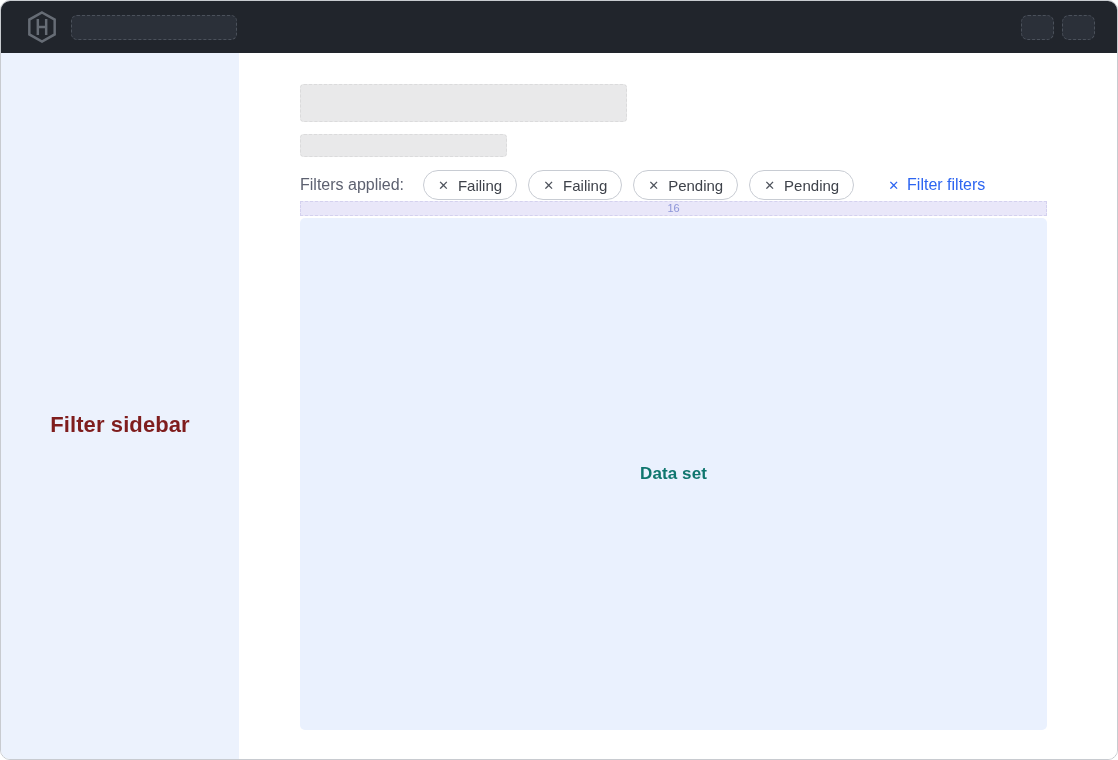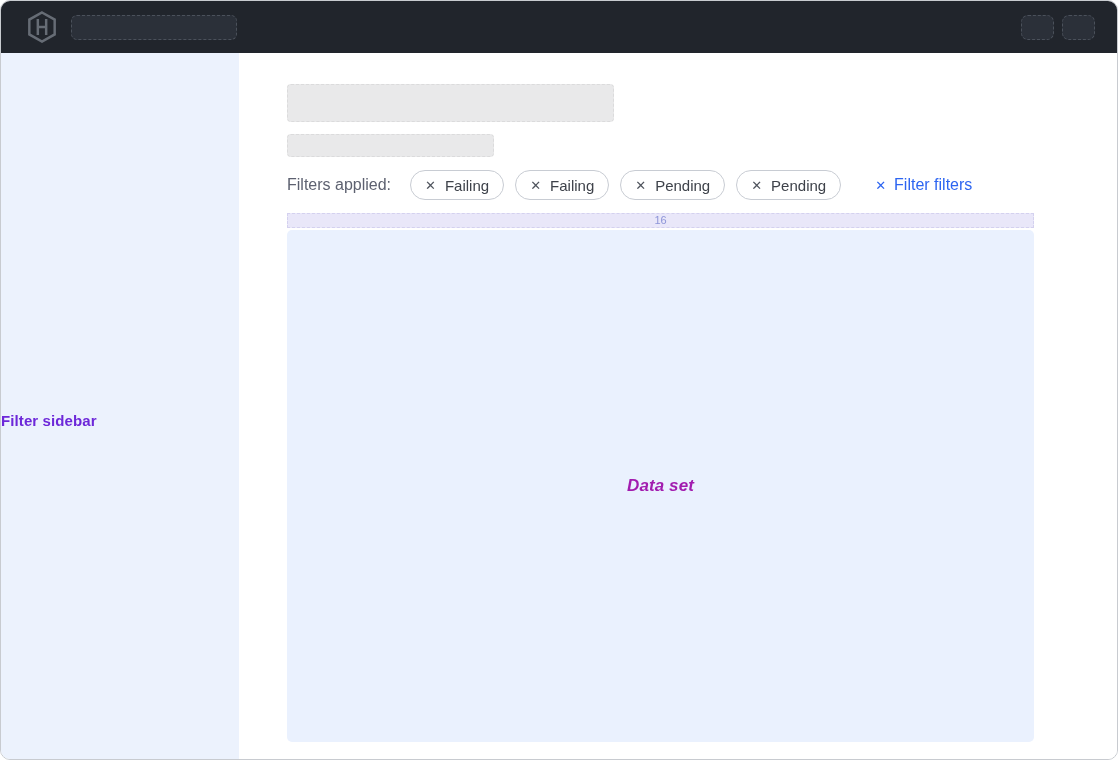--- a/index.html
+++ b/index.html
@@ -35,26 +35,27 @@
   }
   
   .body-row { flex: 1; display: flex; min-height: 0; }
   .sidebar {
     flex: 0 0 238px; width: 238px;
     background: #ecf2fd;
     position: relative;
   }
   .sidebar-label {
     position: absolute; top: 359px; left: 0; width: 100%;
-    color: #6d28d9; font-size: 15px; font-weight: 700;
+    text-align: center;
+    color: #7f1d1d; font-size: 22px; font-weight: 700;
     letter-spacing: 0.1px;
   }
   .main {
     flex: 1; background: #ffffff;
-    padding: 31px 0 0 48px;
+    padding: 31px 0 0 61px;
   }
   .ph-bar { background: #e9e9ea; border: 1px dashed rgba(0,0,0,0.06); border-radius: 4px; }
   .ph-bar-1 { width: 327px; height: 38px; }
   .ph-bar-2 { width: 207px; height: 23px; margin-top: 12px; }
   
   .filters-row {
     margin-top: 13px; width: 747px; height: 30px;
     display: flex; align-items: center;
   }
   .filters-label { font-size: 16px; color: #5d6170; white-space: nowrap; }
@@ -70,35 +71,34 @@
   .chip .x { font-size: 13px; color: #4f545d; line-height: 1; }
   .clear-link {
     margin-left: 34px;
     display: inline-flex; align-items: center; gap: 8px;
     color: #2d65f1; font-size: 16px; font-weight: 500;
     cursor: pointer; white-space: nowrap;
   }
   .clear-link .x { font-size: 13px; font-weight: 400; line-height: 1; }
   
   .spacing-strip {
-    width: 747px; height: 15px; margin-top: 13px;
+    width: 747px; height: 15px; margin-top: 1px;
     background: #e9e7f9; border: 1px dashed #d4d1ef;
     display: flex; align-items: center; justify-content: center;
     font-size: 11px; color: #8d95d8; line-height: 1;
   }
   
   .data-area {
     width: 747px; height: 512px; margin-top: 2px;
     background: #eaf1fe; border-radius: 5px;
     display: flex; align-items: center; justify-content: center;
   }
   .data-area-label {
-    color: #a21caf; font-size: 17px; font-weight: 700;
+    color: #0f766e; font-size: 17px; font-weight: 700;
     letter-spacing: 0.1px;
-    font-style: italic;
   }
 </style>
 </head>
 <body>
 
 <div class="window">
 
   <div class="topbar">
     <svg class="logo" viewBox="0 0 40 44" fill="none" stroke="#666c75" stroke-width="3.2">
       <path d="M20 3.2 L36.4 12.4 V31.6 L20 40.8 L3.6 31.6 V12.4 Z"></path>

